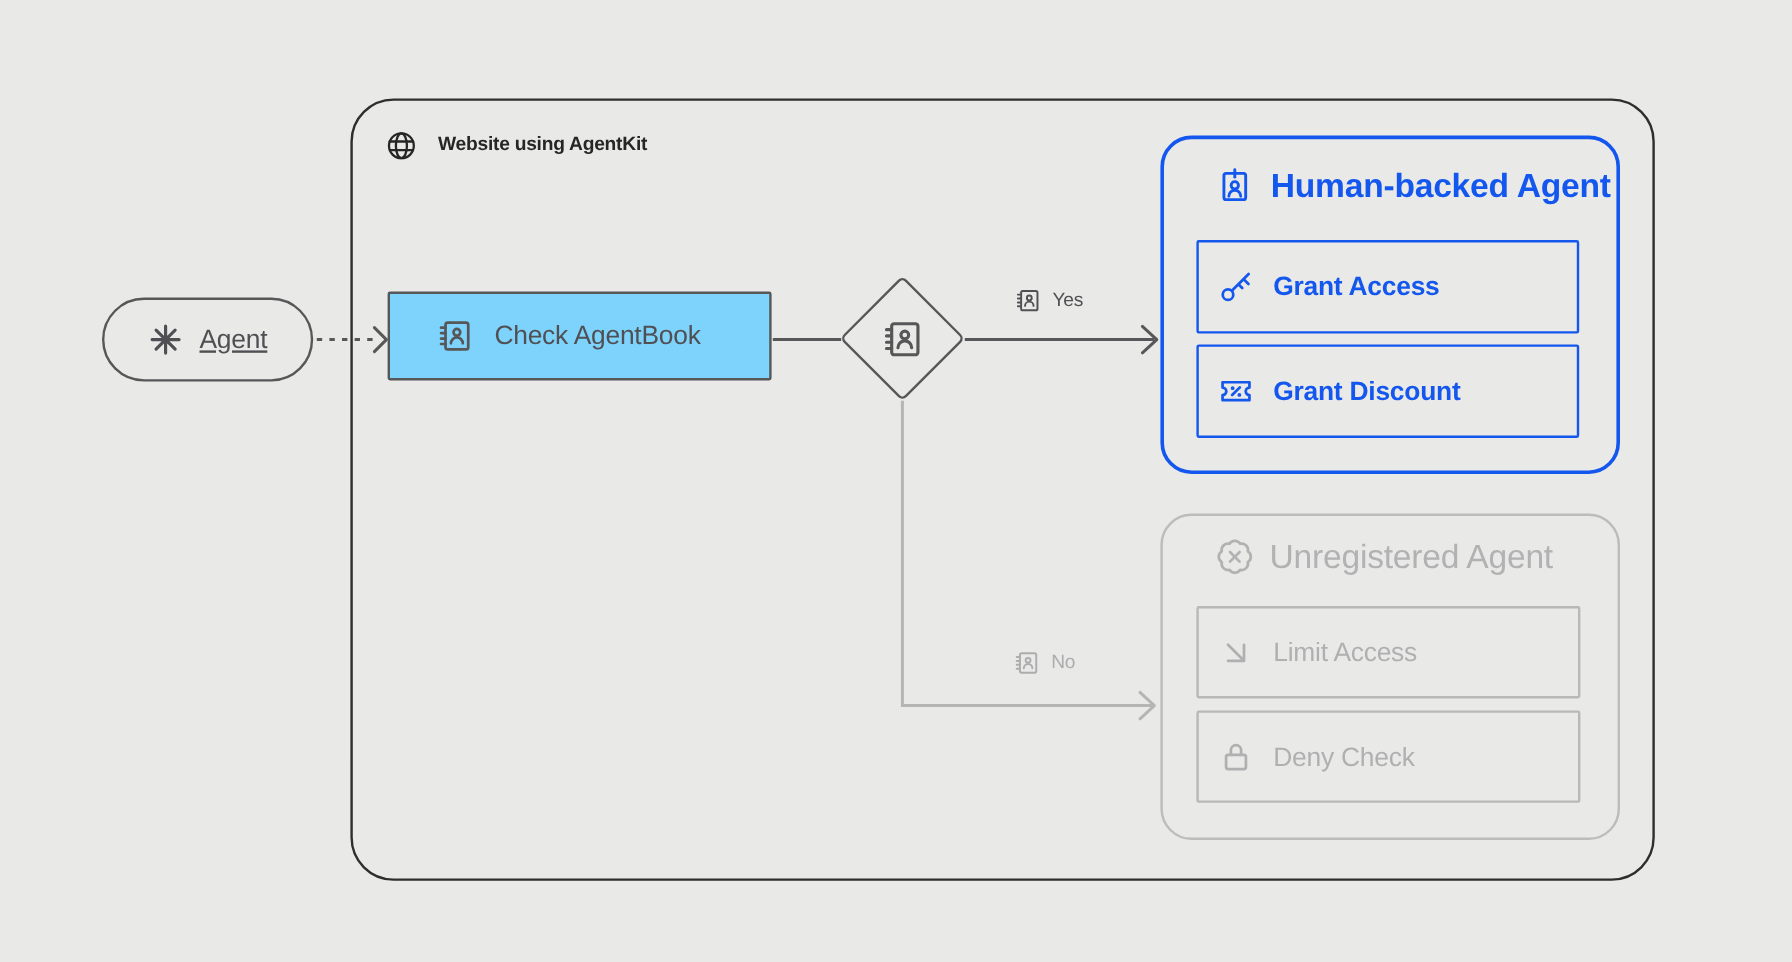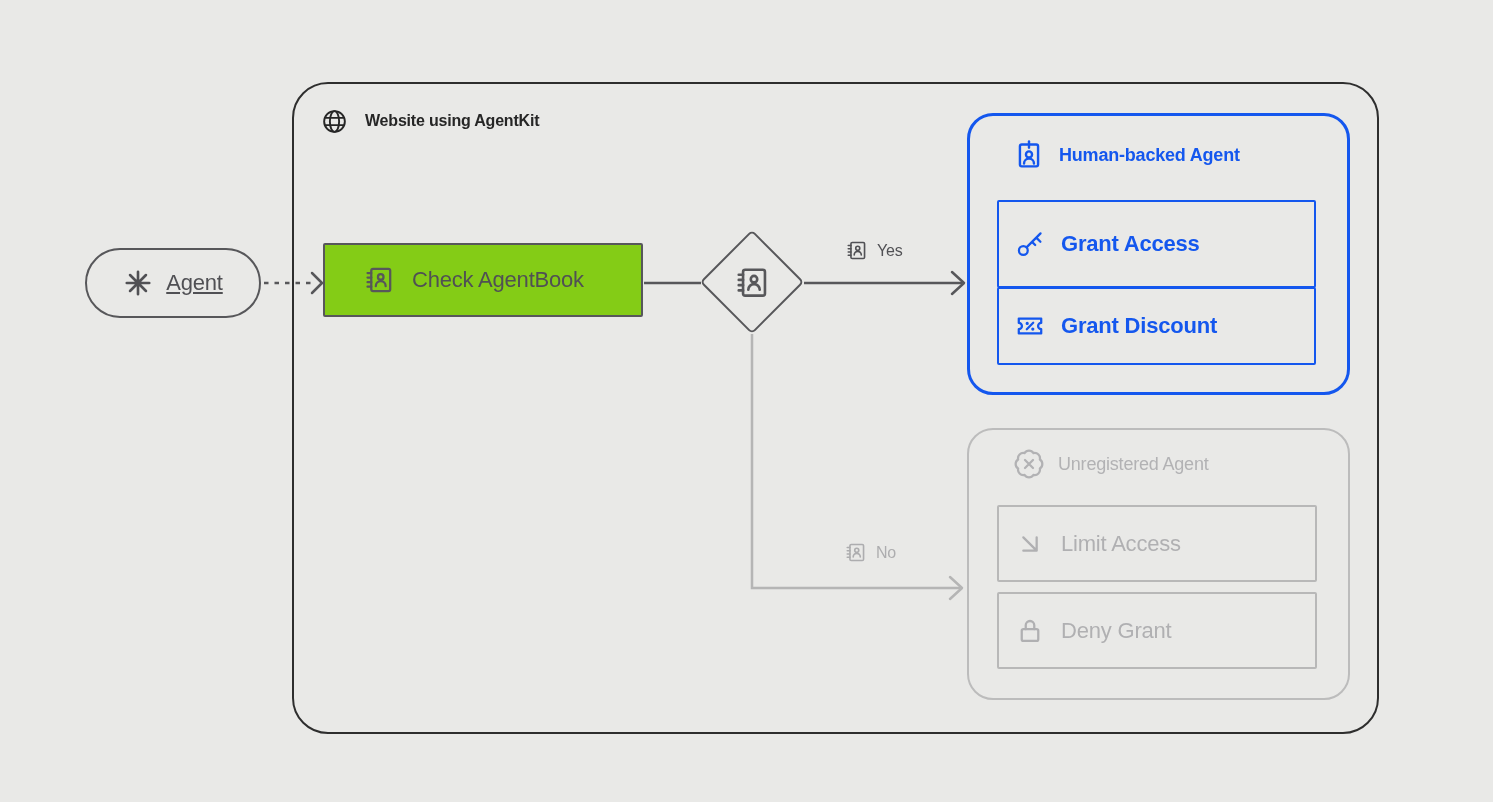--- a/index.html
+++ b/index.html
@@ -48,21 +48,21 @@
     color:#505054;background:#e9e9e7;text-decoration:underline;
   }
   .node-label{font-size:22px;letter-spacing:-0.2px;color:#505054;}
 
   
   .check-box{
     left:323px;top:243px;width:320px;height:74px;
     border:2.5px solid #57575a;border-radius:2px;
     box-sizing:border-box;
     display:flex;align-items:center;gap:17px;
-    padding-left:38px;color:#57575a;background:#84cc16;
+    padding-left:38px;color:#57575a;background:#7dd3fc;
   }
 
   
   .diamond{
     left:715px;top:245px;width:74px;height:74px;
     border:2.5px solid #57575a;border-radius:5px;
     box-sizing:border-box;
     transform:rotate(45deg);
     background:#e9e9e7;
     display:flex;align-items:center;justify-content:center;
@@ -81,32 +81,32 @@
   }
   .group-blue{
     left:967px;top:113px;width:383px;height:282px;
     border:3px solid #1457ee;
   }
   .group-gray{
     left:967px;top:428px;width:383px;height:272px;
     border:2.5px solid #bcbcbc;
   }
   .group-header{gap:13px;height:38px;}
-  .group-header .g-title{font-size:18px;font-weight:700;letter-spacing:-0.2px;}
+  .group-header .g-title{font-size:28px;font-weight:700;letter-spacing:-0.2px;}
   .hdr-blue{left:1012px;top:136px;color:#1457ee;}
   .hdr-gray{left:1013px;top:445px;color:#b2b2b4;}
 
   .action{
     box-sizing:border-box;border-radius:2px;
     display:flex;align-items:center;gap:15px;padding-left:15px;
     font-size:22px;letter-spacing:-0.2px;
   }
   .action-blue{border:2.5px solid #1457ee;color:#1457ee;}
   .action-gray{border:2.5px solid #b8b8b8;color:#b0b0b2;}
-  .act-1{left:997px;top:200px;width:319px;height:88px;}
+  .act-1{left:997px;top:200px;width:319px;height:78px;}
   .act-2{left:997px;top:287px;width:319px;height:78px;}
   .act-3{left:997px;top:505px;width:320px;height:77px;}
   .act-4{left:997px;top:592px;width:320px;height:77px;}
   .act-label{font-weight:700;}
   .action-gray .act-label, .hdr-gray .g-title{font-weight:400;}
   .action-blue .act-label{font-weight:700;}
 </style>
 </head>
 <body>
 
@@ -245,16 +245,16 @@
   <div class="abs row group-header hdr-gray">
     <svg class="ic" width="32" height="32" viewBox="0 0 24 24">
         <use href="#i-badgex"></use>
       </svg>
     <span class="g-title">Unregistered Agent</span>
   </div>
   <div class="abs action action-gray act-4">
     <svg class="ic" width="32" height="32" viewBox="0 0 24 24">
         <use href="#i-lock"></use>
       </svg>
-    <span class="act-label">Deny Grant</span>
+    <span class="act-label">Deny Check</span>
   </div>
 
 </div>
 
 </body></html>

